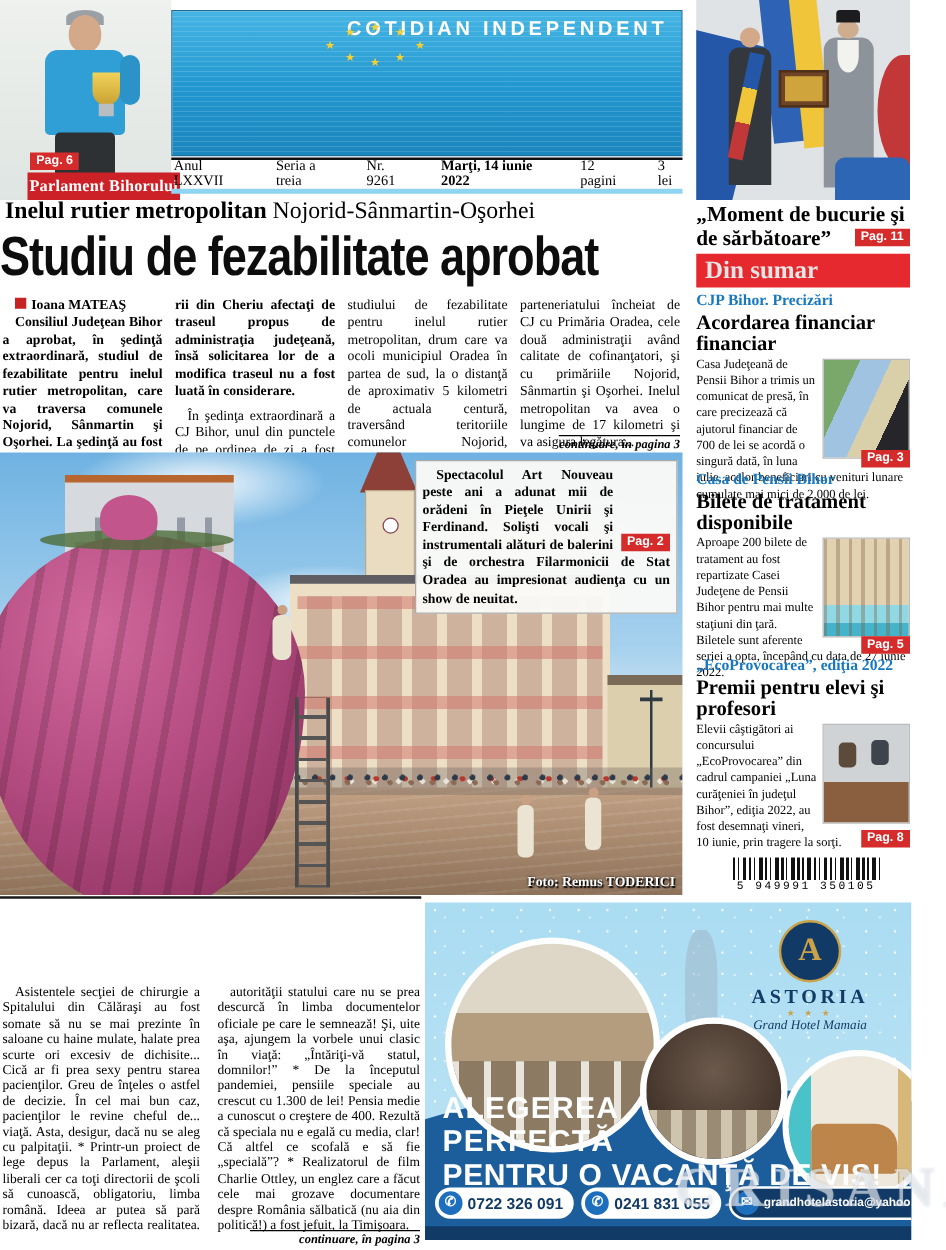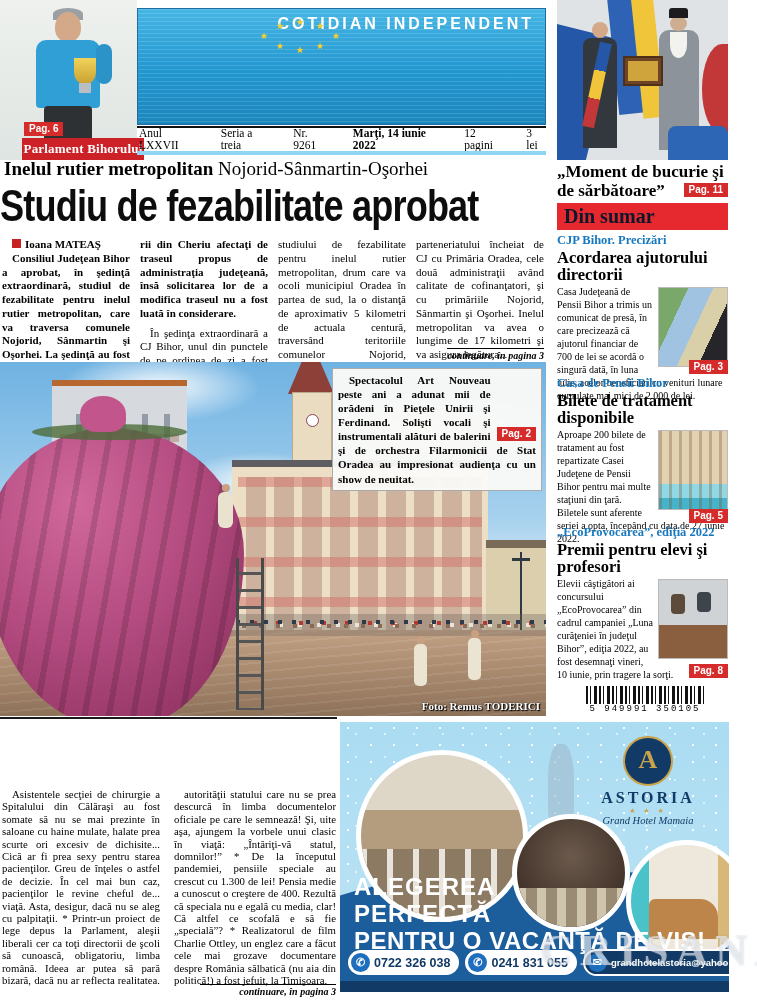--- a/index.html
+++ b/index.html
@@ -87,21 +87,21 @@
   .sash{position:absolute;left:8px;top:4px;width:12px;height:86px;background:linear-gradient(180deg,#2457a8 0 33%,#f0c53a 33% 66%,#c23737 66%);transform:rotate(12deg);}
   .priest{position:absolute;left:102px;top:30px;width:40px;height:120px;background:#8d939b;border-radius:10px 10px 0 0;}
   .priest:before{content:"";position:absolute;left:11px;top:-14px;width:17px;height:15px;background:#cfae90;border-radius:50%;}
   .priest:after{content:"";position:absolute;left:10px;top:-22px;width:19px;height:10px;background:#1c1c1e;border-radius:3px 3px 0 0;}
   .beard{position:absolute;left:113px;top:32px;width:17px;height:26px;background:#f2f2ee;border-radius:0 0 50% 50%;}
   .plaque{position:absolute;left:66px;top:56px;width:36px;height:26px;background:#6e4426;border:2px solid #4e2f18;}
   .plaque:before{content:"";position:absolute;inset:3px;background:#cfa43c;}
   .sb-table{position:absolute;right:0;bottom:0;width:60px;height:34px;background:#2d66b5;border-radius:8px 8px 0 0;}
   .sb-headline{left:557px;top:162px;width:171px;font-weight:bold;font-size:17px;line-height:1.12;position:relative;}
   .pag11{position:absolute;right:0px;top:21px;}
-  .dinsumar{left:557px;top:203px;width:171px;height:27px;background:#e5292f;color:#0f172a;font-weight:bold;font-size:20px;line-height:27px;padding-left:7px;box-sizing:border-box;}
+  .dinsumar{left:557px;top:203px;width:171px;height:27px;background:#e5292f;color:#e5e5e5;font-weight:bold;font-size:20px;line-height:27px;padding-left:7px;box-sizing:border-box;}
   .sb-item{left:557px;width:171px;position:absolute;}
   .sb-kicker{color:#1778be;font-weight:bold;font-size:12.5px;line-height:1.1;margin-bottom:1px;}
   .sb-h{font-weight:bold;font-size:16.5px;line-height:1.05;margin-bottom:2px;}
   .sb-body{font-size:10px;line-height:1.3;text-align:left;}
   .sb-img{float:right;width:70px;height:80px;margin:2px 0 2px 4px;border:1px solid #bbb;box-sizing:border-box;}
   .img-money{background:linear-gradient(115deg,#7aa86b 0 28%,#9fc3e0 28% 52%,#d9cfa8 52% 72%,#26262a 72%);}
   .img-hotel{background:linear-gradient(180deg,#e3d2b2 0 68%,#8fd8e4 68% 86%,#45b4ca 86%);}
   .img-hotel{background-image:repeating-linear-gradient(90deg,rgba(120,90,60,.35) 0 3px,transparent 3px 10px),linear-gradient(180deg,#e3d2b2 0 68%,#8fd8e4 68% 86%,#45b4ca 86%);}
   .img-meet{background:linear-gradient(180deg,#cfd3d6 0 58%,#8a5f3f 58%);}
   .img-meet:before{content:"";position:absolute;width:14px;height:20px;background:#5c4a3a;border-radius:4px;margin:14px 0 0 12px;display:block;}
@@ -247,21 +247,21 @@
     <div class="sb-table"></div>
   </div>
   <div class="abs sb-headline">
     <span>„Moment de bucurie şi de sărbătoare”</span>
     <span class="badge pag11">Pag. 11</span>
   </div>
   <div class="abs dinsumar">Din sumar</div>
 
   <div class="sb-item" style="top:234px;height:140px;">
     <div class="sb-kicker">CJP Bihor. Precizări</div>
-    <div class="sb-h">Acordarea ajutorului directorii</div>
+    <div class="sb-h">Acordarea financiar financiar</div>
     <div class="sb-body">
       <span class="sb-img img-money" style="position:relative;"></span>
       <span>Casa Judeţeană de Pensii Bihor a trimis un comunicat de presă, în care precizează că ajutorul financiar de 700 de lei se acordă o singură dată, în luna iulie, acelor beneficiari cu venituri lunare cumulate mai mici de 2.000 de lei.</span>
     </div>
     <span class="badge sb-badge">Pag. 3</span>
   </div>
 
   <div class="sb-item" style="top:377px;height:146px;">
     <div class="sb-kicker">Casa de Pensii Bihor</div>
     <div class="sb-h">Bilete de tratament disponibile</div>
@@ -309,21 +309,21 @@
       <div class="logo-sub">Grand Hotel Mamaia</div>
     </div>
     <div class="slogan">
       <span class="s1">ALEGEREA</span>
       <span class="s2">PERFECTĂ</span>
       <span class="s3">PENTRU O VACANŢĂ DE VIS!</span>
     </div>
     <div class="pill-row">
       <div class="pill">
         <span class="ico">✆</span>
-        <span>0722 326 038</span>
+        <span>0722 326 091</span>
       </div>
       <div class="pill">
         <span class="ico">✆</span>
         <span>0241 831 055</span>
       </div>
       <div class="pill pill-dark">
         <span class="ico">✉</span>
         <span>grandhotelastoria@yahoo.com</span>
       </div>
     </div>

